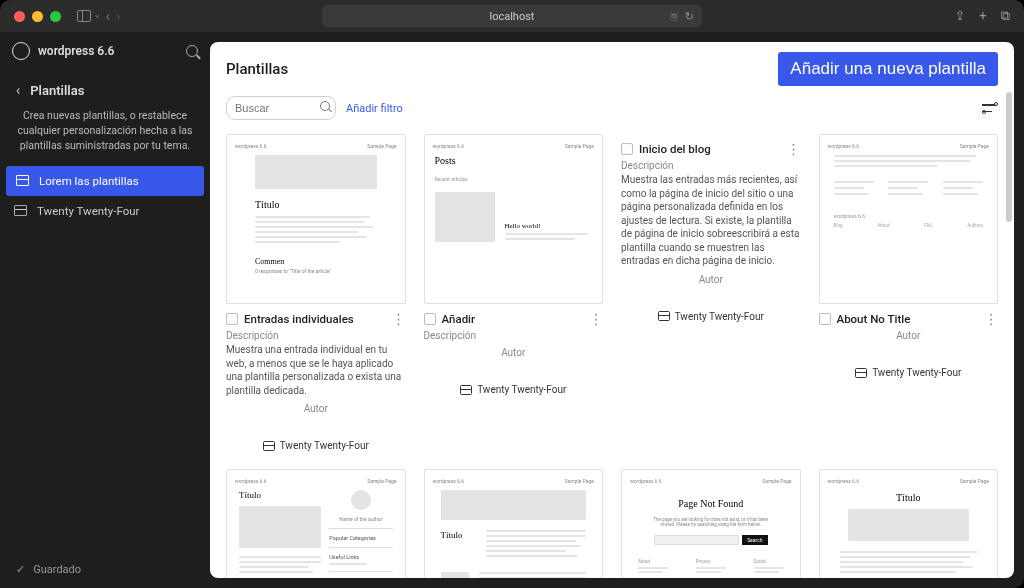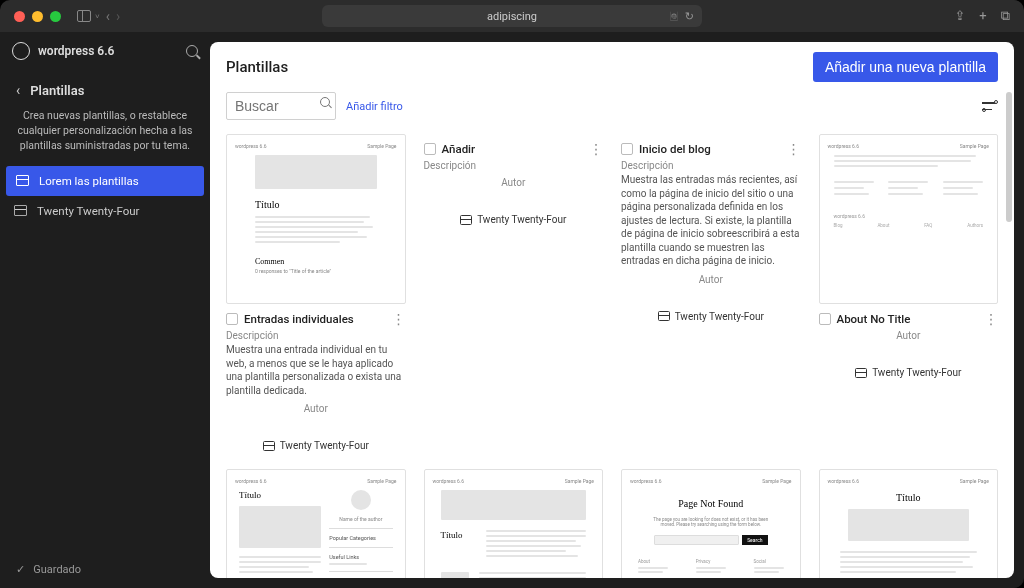--- a/index.html
+++ b/index.html
@@ -32,24 +32,24 @@
   .sb-item{display:flex;align-items:center;gap:10px;padding:8px 14px;font-size:11.5px;color:#ccc;cursor:pointer;}
   .sb-item.active{background:#3858e9;color:#fff;border-radius:3px;margin:0 6px;padding:8px 10px;}
   .layout-ic{width:13px;height:11px;border:1.3px solid currentColor;border-radius:1px;position:relative;}
   .layout-ic:before{content:"";position:absolute;left:0;right:0;top:3px;height:1.3px;background:currentColor;}
   .sb-footer{margin-top:auto;padding:12px 16px;display:flex;align-items:center;gap:8px;font-size:11px;color:#999;}
   .check-ic{color:#999;font-size:11px;}
   
   .main{flex:1;margin:10px 10px 10px 0;background:#fff;border-radius:8px;display:flex;flex-direction:column;overflow:hidden;position:relative;}
   .main-header{display:flex;align-items:center;padding:10px 16px;border-bottom:0;}
   .main-title{font-size:15px;font-weight:500;color:#1e1e1e;flex:1;}
-  .primary-btn{background:#3858e9;color:#fff;border:none;padding:7px 12px;border-radius:3px;font-size:14px;cursor:pointer;}
+  .primary-btn{background:#3858e9;color:#fff;border:none;padding:7px 12px;border-radius:3px;font-size:17px;cursor:pointer;}
   .main-toolbar{display:flex;align-items:center;padding:0 16px 8px;gap:10px;}
   .searchbox{position:relative;width:110px;}
-  .searchbox input{width:100%;padding:5px 24px 5px 8px;border:1px solid #d0d0d0;border-radius:2px;font-size:14px;outline:none;}
+  .searchbox input{width:100%;padding:5px 24px 5px 8px;border:1px solid #d0d0d0;border-radius:9px;font-size:11px;outline:none;}
   .searchbox .mag{position:absolute;right:6px;top:5px;width:10px;height:10px;border:1.4px solid #777;border-radius:50%;}
   .searchbox .mag:after{content:"";position:absolute;width:4px;height:1.4px;background:#777;right:-3px;bottom:-1px;transform:rotate(45deg);}
   .add-filter{color:#3858e9;font-size:11px;cursor:pointer;}
   .view-opt{margin-left:auto;width:16px;height:12px;position:relative;}
   .view-opt:before,.view-opt:after{content:"";position:absolute;left:0;right:0;height:1.5px;background:#333;}
   .view-opt:before{top:2px;width:14px;}
   .view-opt:after{bottom:2px;width:10px;}
   .view-opt .d1{position:absolute;width:4px;height:4px;border:1.2px solid #333;border-radius:50%;right:0;top:0;background:#fff;}
   .view-opt .d2{position:absolute;width:4px;height:4px;border:1.2px solid #333;border-radius:50%;left:0;bottom:0;background:#fff;}
   
@@ -85,21 +85,21 @@
   <div class="traffic">
     <div class="dot red"></div>
     <div class="dot yellow"></div>
     <div class="dot green"></div>
   </div>
   <div class="sidebar-icon"></div>
   <span class="chev" style="font-size:8px;margin-left:4px;">˅</span>
   <span class="chev">‹</span>
   <span class="chev" style="color:#555;">›</span>
   <div class="urlbar">
-    <span>adipiscing</span>
+    <span>localhost</span>
     <span class="shield-ic">🀙</span>
     <span class="refresh">↻</span>
   </div>
   <div class="chrome-right">
     <span>⇪</span>
     <span>+</span>
     <span>⧉</span>
   </div>
 </div>
 
@@ -180,20 +180,37 @@
           <div class="meta-auth">
             <span>Autor</span>
             <span class="chip">
                 <span class="dash"></span>
                 <span>Twenty Twenty-Four</span>
               </span>
           </div>
         </div>
 
         <div class="card">
+          <div class="preview">
+            <div class="tiny-top">
+                <span>wordpress 6.6</span>
+                <span>Sample Page</span>
+              </div>
+            <div class="h-serif" style="font-size:10px;margin:4px 0 10px 2px;">Posts</div>
+            <div style="font-size:5px;color:#999;margin:0 2px 10px;">Recent articles</div>
+            <div style="display:flex;gap:10px;margin:0 2px;">
+              <div class="skel" style="width:60px;height:50px;"></div>
+              <div style="flex:1;">
+                <div style="height:30px;"></div>
+                <div class="h-serif" style="font-size:7px;">Hello world!</div>
+                <div class="skel" style="height:2px;margin-top:3px;width:95%;"></div>
+                <div class="skel" style="height:2px;margin-top:3px;width:80%;"></div>
+              </div>
+            </div>
+          </div>
           <div class="card-row">
             <div class="card-check"></div>
             <div class="card-title">Añadir</div>
             <div class="kebab">⋮</div>
           </div>
           <div class="meta">Descripción</div>
           <div class="meta-auth">
             <span>Autor</span>
             <span class="chip">
                 <span class="dash"></span>

